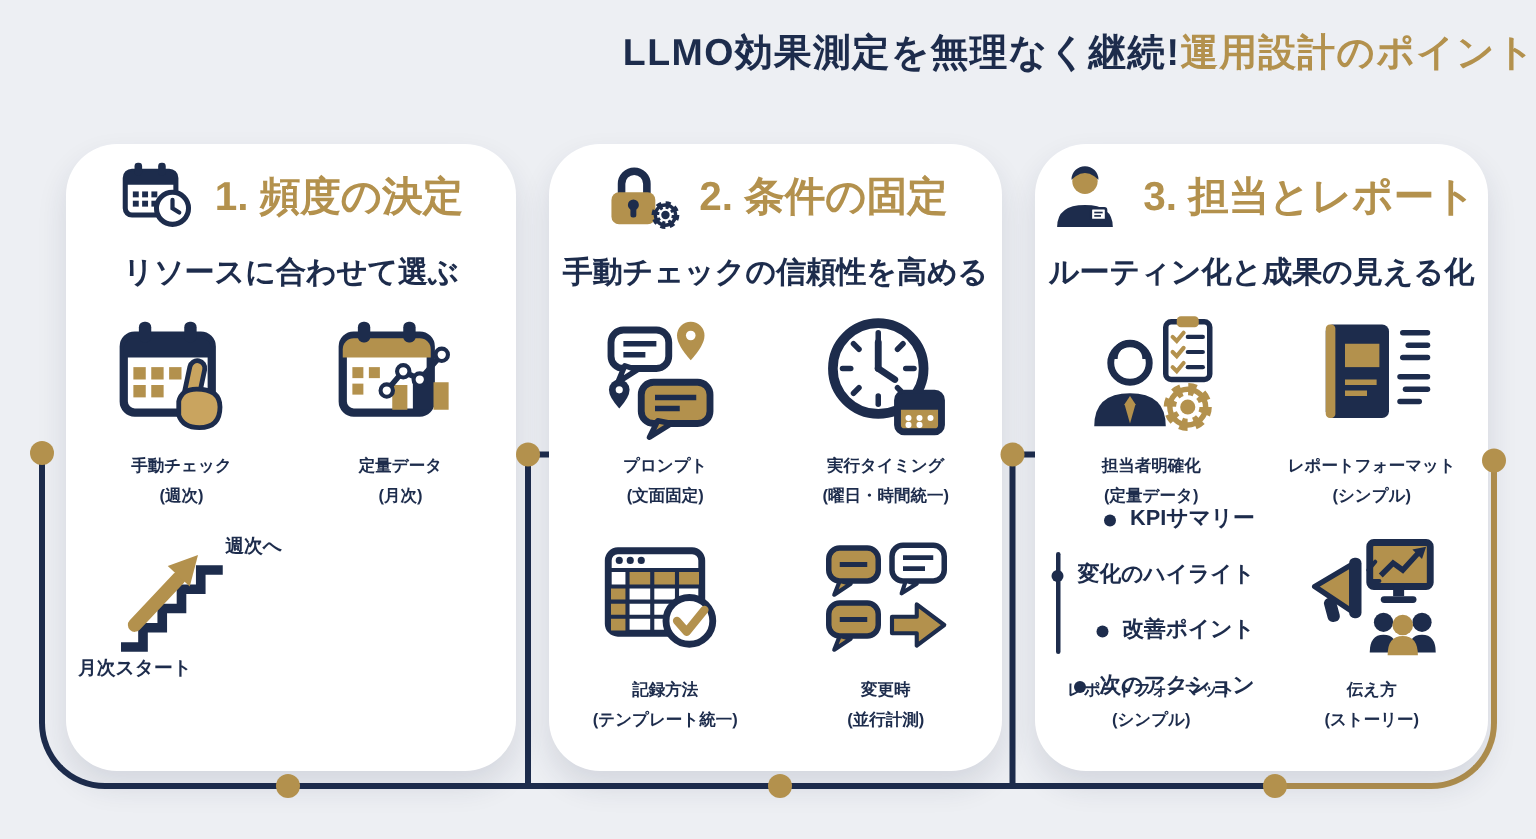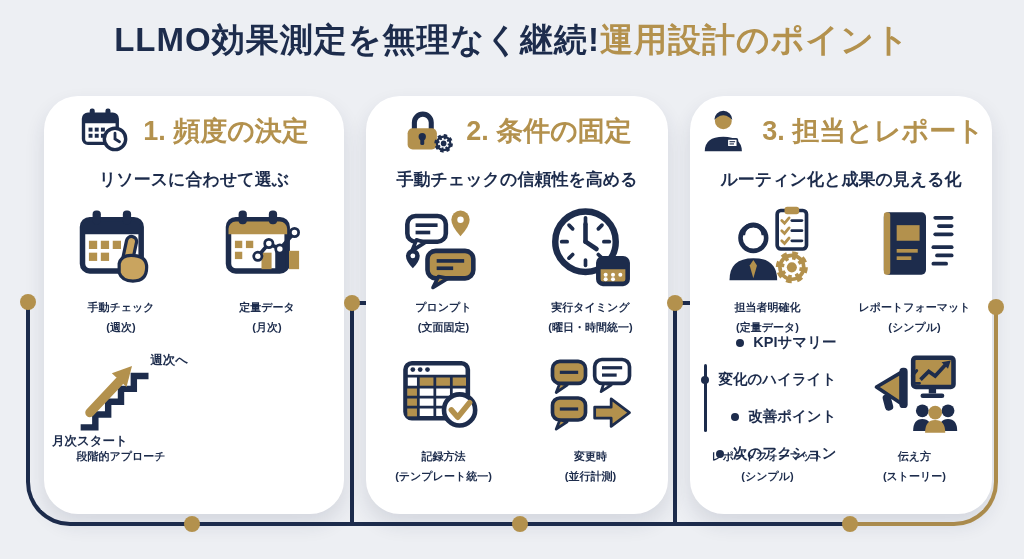--- a/index.html
+++ b/index.html
@@ -11,21 +11,21 @@
     background:var(--bg);
     font-family:"Liberation Sans","DejaVu Sans",sans-serif;
     position:relative;
     color:var(--navy);
   }
   .stage{position:absolute;inset:0;width:1024px;height:559px;}
 
   
   .main-title{
     position:absolute;top:18px;left:0;width:100%;
-    text-align:center;font-size:33px;font-weight:bold;letter-spacing:1px;
+    text-align:right;font-size:25px;font-weight:bold;letter-spacing:1px;
     white-space:nowrap;
   }
   .main-title .t-navy{color:var(--navy);}
   .main-title .t-gold{color:var(--gold);}
 
   
   .conn{position:absolute;}
   .conn-navy{
     left:26px;top:300px;width:826px;height:226px;
     border-left:4px solid var(--navy);
@@ -53,21 +53,21 @@
   }
   .card-header{
     display:flex;align-items:center;justify-content:center;
     gap:10px;height:70px;
   }
   .card-header svg{flex:0 0 auto;}
   .card-title{
     font-size:27px;font-weight:bold;color:var(--gold);white-space:nowrap;
   }
   .card-subtitle{
-    text-align:center;font-size:17px;font-weight:bold;color:var(--navy);
+    text-align:center;font-size:20px;font-weight:bold;color:var(--navy);
     margin-top:2px;white-space:nowrap;
   }
   .grid{
     display:grid;grid-template-columns:1fr 1fr;
     margin-top:10px;row-gap:14px;padding:0 4px;
   }
   .item{display:flex;flex-direction:column;align-items:center;}
   .icon-box{
     height:96px;display:flex;align-items:center;justify-content:center;
     position:relative;width:100%;
@@ -199,21 +199,20 @@
       <div class="item">
         <div class="icon-box">
           <svg width="88" height="88" viewBox="0 0 96 96">
             <path d="M4 80 h16 v-14 h14 v-14 h14 v-14 h14 v-14 h16" fill="none" stroke="#1d2c4c" stroke-width="7"></path>
             <line x1="14" y1="64" x2="46" y2="30" stroke="#b3914d" stroke-width="10" stroke-linecap="round"></line>
             <polygon points="60,13 54,36 38,21" fill="#b3914d"></polygon>
           </svg>
           <span class="mini-note note-top">週次へ</span>
           <span class="mini-note note-bottom">月次スタート</span>
         </div>
-        <div class="item-label">段階的アプローチ</div>
         <div class="item-sub"></div>
       </div>
     </div>
   </div>
 
   <div class="card" style="left:366px;width:302px;">
     <div class="card-header">
       <svg width="54" height="54" viewBox="0 0 96 96">
         <path d="M22 46 v-13 a15 15 0 0 1 30 0 v13" fill="none" stroke="#1d2c4c" stroke-width="9"></path>
         <rect x="10" y="43" width="52" height="38" rx="9" fill="#b3914d"></rect>

